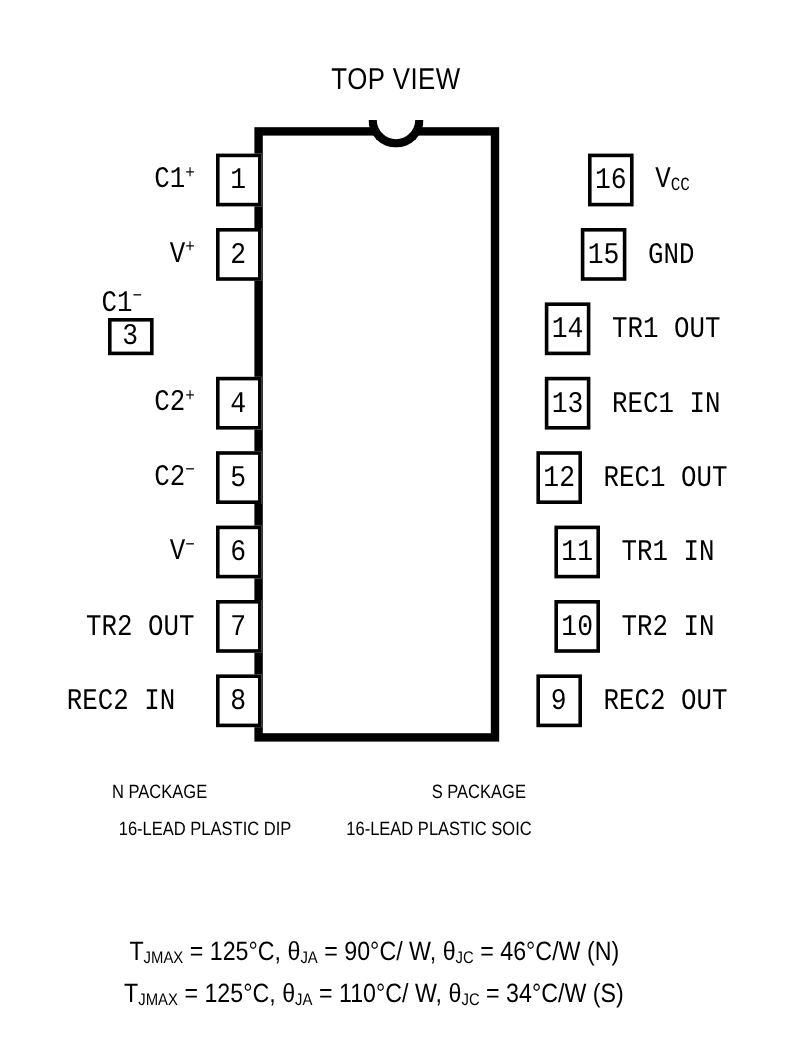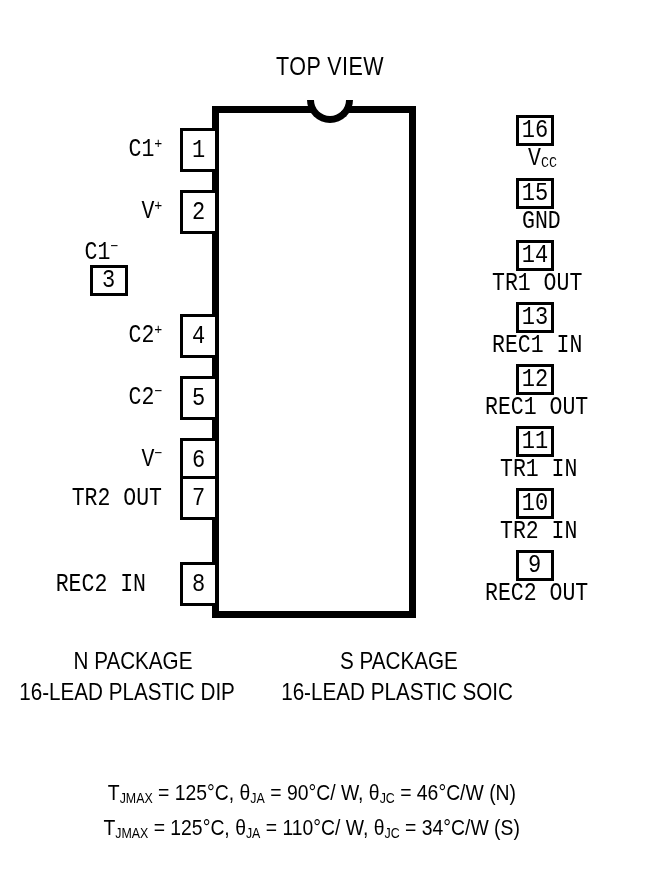--- a/index.html
+++ b/index.html
@@ -81,21 +81,21 @@
   }
 
   
   .pin-row {
     position: absolute;
     height: 44px;
     display: flex;
     align-items: center;
   }
   .pin-row.left  { left: 0;     width: 216px; justify-content: flex-end; }
-  .pin-row.right { left: 412px; width: 248px; justify-content: flex-end; flex-direction: column; }
+  .pin-row.right { left: 412px; width: 248px; justify-content: center; }
 
   .pin-box {
     width: 38px;
     height: 44px;
     border: 3px solid #000;
     box-sizing: border-box;
     background: #fff;
     display: flex;
     align-items: center;
     justify-content: center;
@@ -120,21 +120,21 @@
 
   .pin-label sup { font-size: 0.62em; vertical-align: 0.52em; }
   .pin-label sub { font-size: 0.62em; vertical-align: -0.16em; }
 
   
   .captions {
     position: absolute;
     top: 645px;
     left: 0;
     width: 532px;
-    font-size: 24px;
+    font-size: 16px;
     line-height: 31px;
     font-stretch: condensed;
   }
   .caption-line {
     display: flex;
     justify-content: center;
     white-space: pre;
   }
   .cap-cell { transform: scaleX(0.86); display: inline-block; }
   .caption-line.row1 .cap-left  { width: 306px; text-align: center; }
@@ -198,21 +198,21 @@
         <div class="pin-box">
           <span>5</span>
         </div>
       </div>
       <div class="pin-row left" style="top: 338px;">
         <div class="pin-label">V<sup>−</sup></div>
         <div class="pin-box">
           <span>6</span>
         </div>
       </div>
-      <div class="pin-row left" style="top: 376px;">
+      <div class="pin-row left" style="top: 400px;">
         <div class="pin-label">TR2 OUT</div>
         <div class="pin-box">
           <span>7</span>
         </div>
       </div>
       <div class="pin-row left" style="top: 462px; gap: 16px;">
         <div class="pin-label">REC2 IN</div>
         <div class="pin-box">
           <span>8</span>
         </div>

